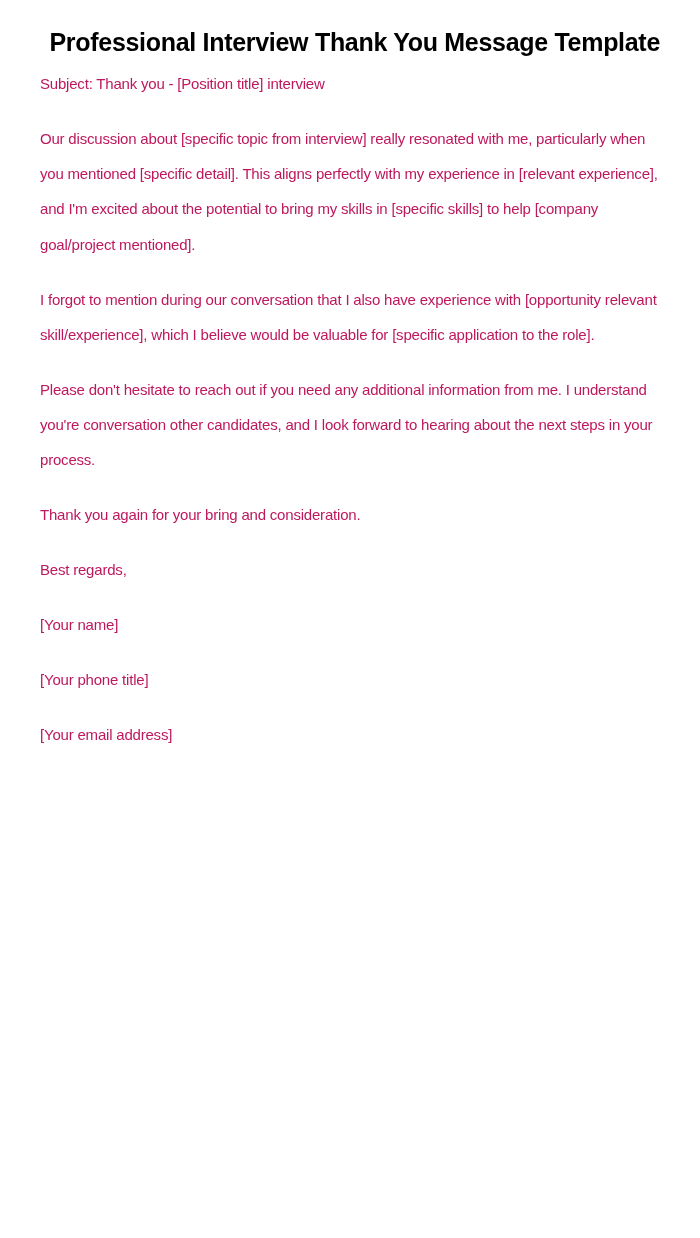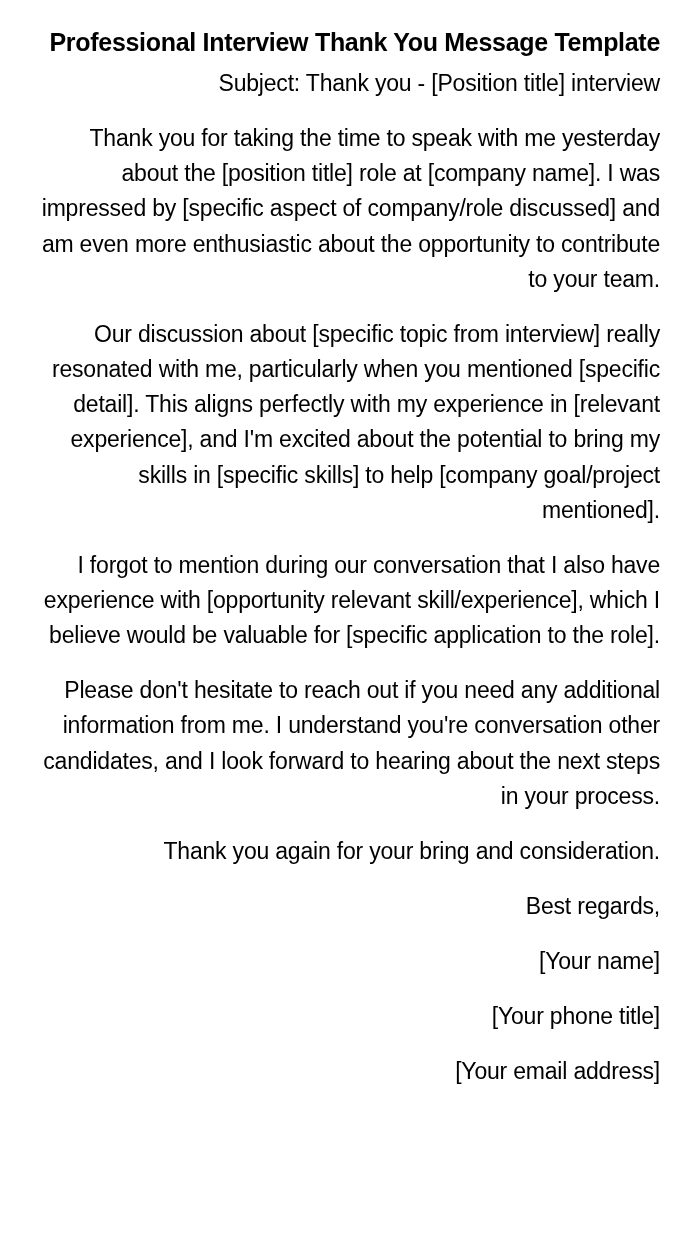--- a/index.html
+++ b/index.html
@@ -23,35 +23,33 @@
       font-family: "Liberation Sans", sans-serif;
       font-weight: bold;
       font-size: 25px;
       line-height: 44px;
       margin: 0 0 2px 0;
       letter-spacing: -0.3px;
       color: #000000;
       text-align: right;
     }
     .para {
-      font-size: 23px;
+      font-size: 15px;
       line-height: 35.2px;
       margin: 0 0 19.8px 0;
       letter-spacing: -0.2px;
-      color: #000000;
-      text-align: right;
+      color: #be185d;
     }
   </style>
 </head>
 <body>
 
 <div class="page">
   <h1 class="title">Professional Interview Thank You Message Template</h1>
   <p class="para">Subject: Thank you - [Position title] interview</p>
-  <p class="para">Thank you for taking the time to speak with me yesterday about the [position title] role at [company name]. I was impressed by [specific aspect of company/role discussed] and am even more enthusiastic about the opportunity to contribute to your team.</p>
   <p class="para">Our discussion about [specific topic from interview] really resonated with me, particularly when you mentioned [specific detail]. This aligns perfectly with my experience in [relevant experience], and I'm excited about the potential to bring my skills in [specific skills] to help [company goal/project mentioned].</p>
   <p class="para">I forgot to mention during our conversation that I also have experience with [opportunity relevant skill/experience], which I believe would be valuable for [specific application to the role].</p>
   <p class="para">Please don't hesitate to reach out if you need any additional information from me. I understand you're conversation other candidates, and I look forward to hearing about the next steps in your process.</p>
   <p class="para">Thank you again for your bring and consideration.</p>
   <p class="para">Best regards,</p>
   <p class="para">[Your name]</p>
   <p class="para">[Your phone title]</p>
   <p class="para">[Your email address]</p>
 </div>
 

